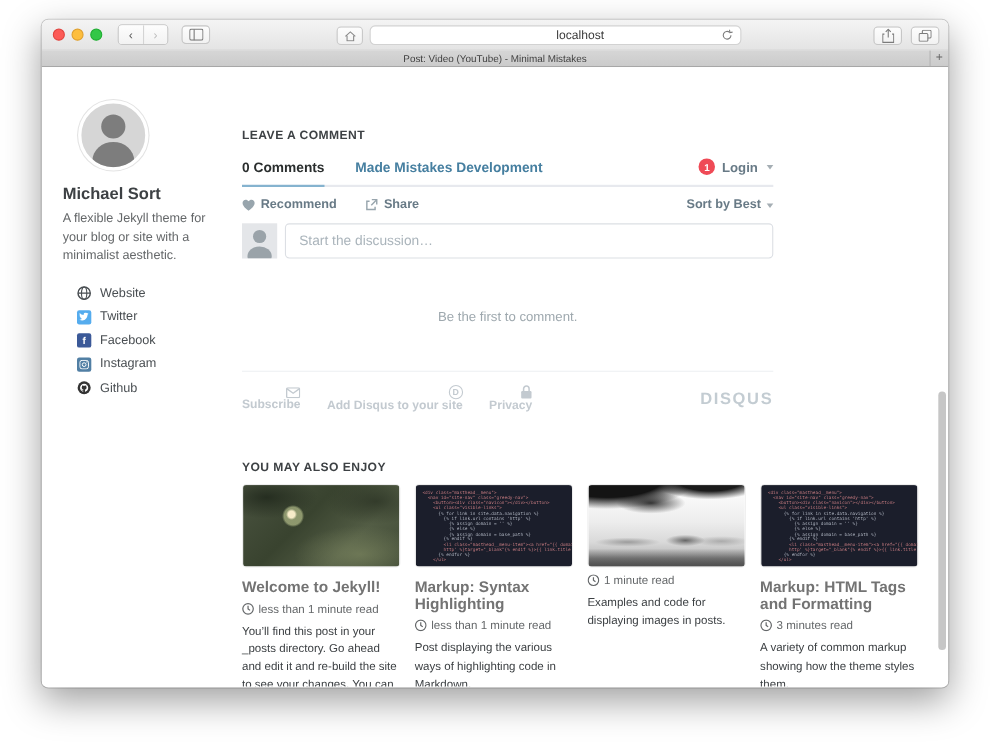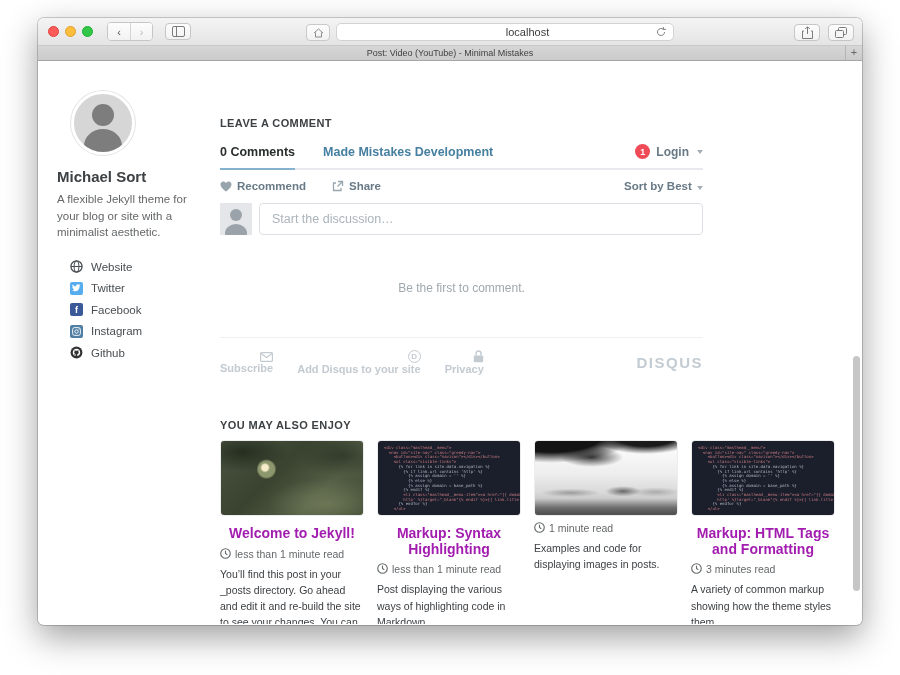--- a/index.html
+++ b/index.html
@@ -81,21 +81,21 @@
   .dq-footer { display:flex; align-items:center; border-top:1px solid #eef0f3; padding-top:12px; }
   .dq-flink { display:flex; align-items:flex-end; gap:0; font-size:11px; font-weight:bold; color:#c3cad0;flex-direction:column; }
   .dq-flink + .dq-flink { margin-left:24px; }
   .dq-logo { margin-left:auto; font-size:15px; font-weight:800; letter-spacing:1.5px; color:#c3ccd2; }
 
   
   .related { margin-top:44px; }
   .cards { display:flex; gap:13px; margin-top:9px; }
   .card { width:144px; }
   .card-img { width:144px; height:76px; border-radius:4px; overflow:hidden; position:relative; border:1px solid #ededed; }
-  .card-title { margin-top:10px; font-size:14px; line-height:1.12; font-weight:bold; color:#a21caf;text-align:center; }
+  .card-title { margin-top:10px; font-size:14px; line-height:1.12; font-weight:bold; color:#737373; }
   .card-meta { margin-top:6px; display:flex; gap:4px; font-size:10.5px; color:#646769; }
   .card-excerpt { margin-top:6px; font-size:10.5px; line-height:1.55; color:#3d4144; }
 
   
   .art-pond {
     width:100%; height:100%;
     background:
       radial-gradient(circle 4px at 31% 36%, #f7ecc9 0 3px, rgba(247,236,201,0) 5px),
       radial-gradient(circle 9px at 32% 38%, rgba(210,220,160,.55) 0 8px, rgba(0,0,0,0) 10px),
       radial-gradient(ellipse 60% 50% at 75% 85%, rgba(130,140,100,.6), rgba(0,0,0,0) 70%),

